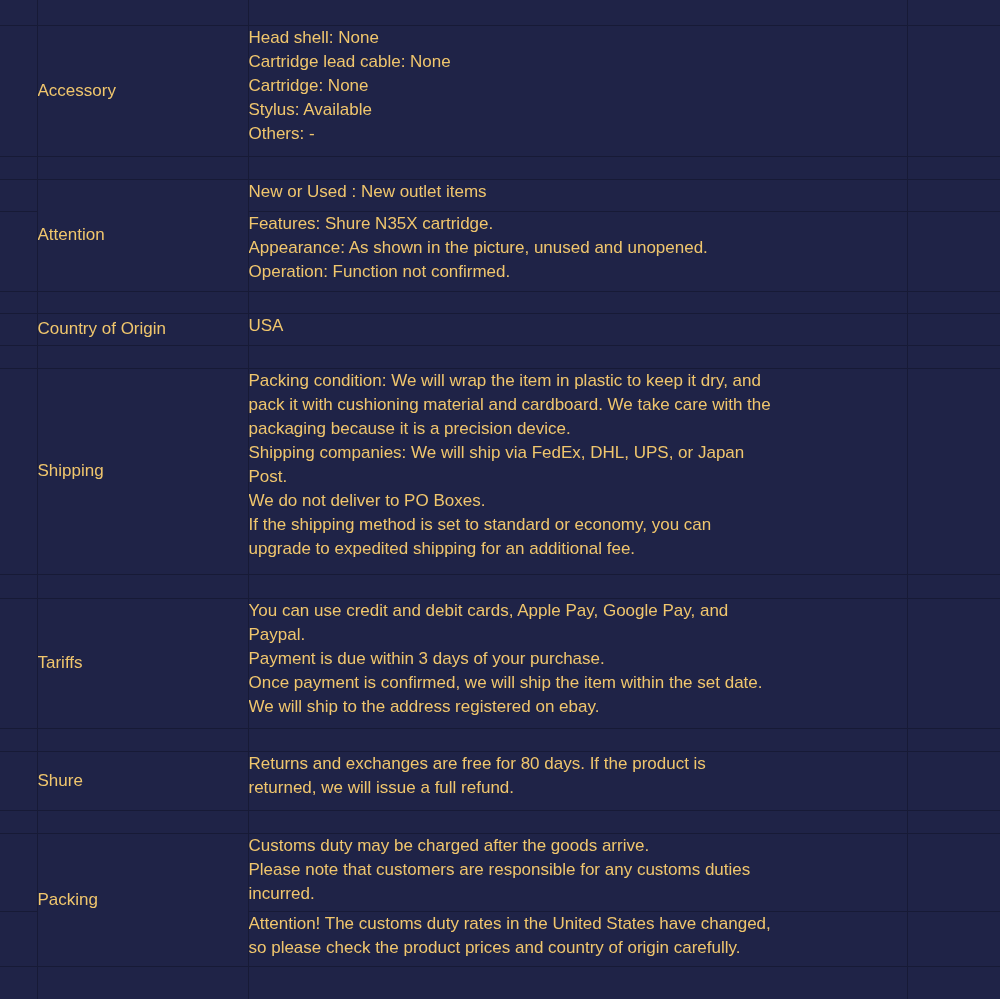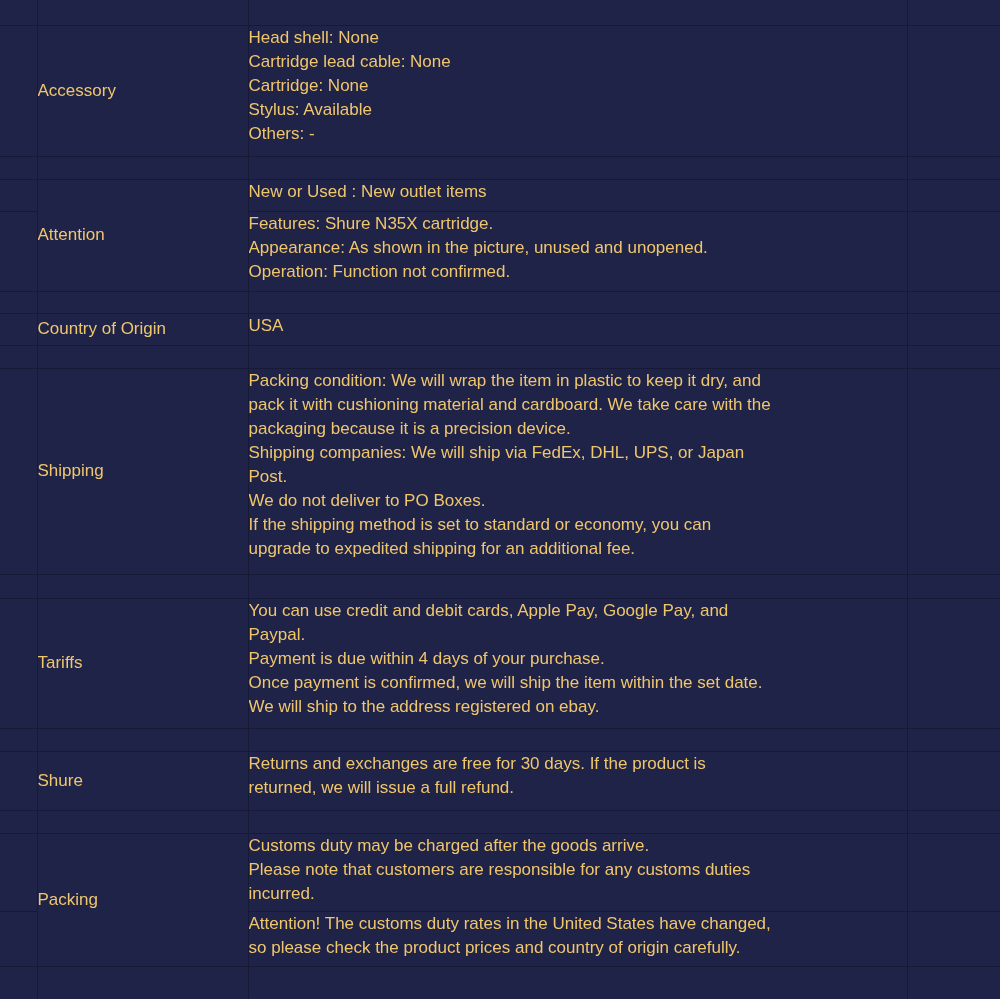--- a/index.html
+++ b/index.html
@@ -136,37 +136,37 @@
     <td class="spacer-cell"></td>
     <td class="spacer-cell"></td>
     <td class="spacer-cell"></td>
   </tr>
 
   <tr style="height:130px">
     <td class="spacer-cell"></td>
     <td class="label-cell">Tariffs</td>
     <td class="content-cell">You can use credit and debit cards, Apple Pay, Google Pay, and
 Paypal.
-Payment is due within 4 days of your purchase.
+Payment is due within 3 days of your purchase.
 Once payment is confirmed, we will ship the item within the set date.
 We will ship to the address registered on ebay.</td>
     <td class="spacer-cell"></td>
   </tr>
 
   <tr style="height:23px">
     <td class="spacer-cell"></td>
     <td class="spacer-cell"></td>
     <td class="spacer-cell"></td>
     <td class="spacer-cell"></td>
   </tr>
 
   <tr style="height:59px">
     <td class="spacer-cell"></td>
     <td class="label-cell">Shure</td>
-    <td class="content-cell">Returns and exchanges are free for 30 days. If the product is
+    <td class="content-cell">Returns and exchanges are free for 80 days. If the product is
 returned, we will issue a full refund.</td>
     <td class="spacer-cell"></td>
   </tr>
 
   <tr style="height:23px">
     <td class="spacer-cell"></td>
     <td class="spacer-cell"></td>
     <td class="spacer-cell"></td>
     <td class="spacer-cell"></td>
   </tr>

